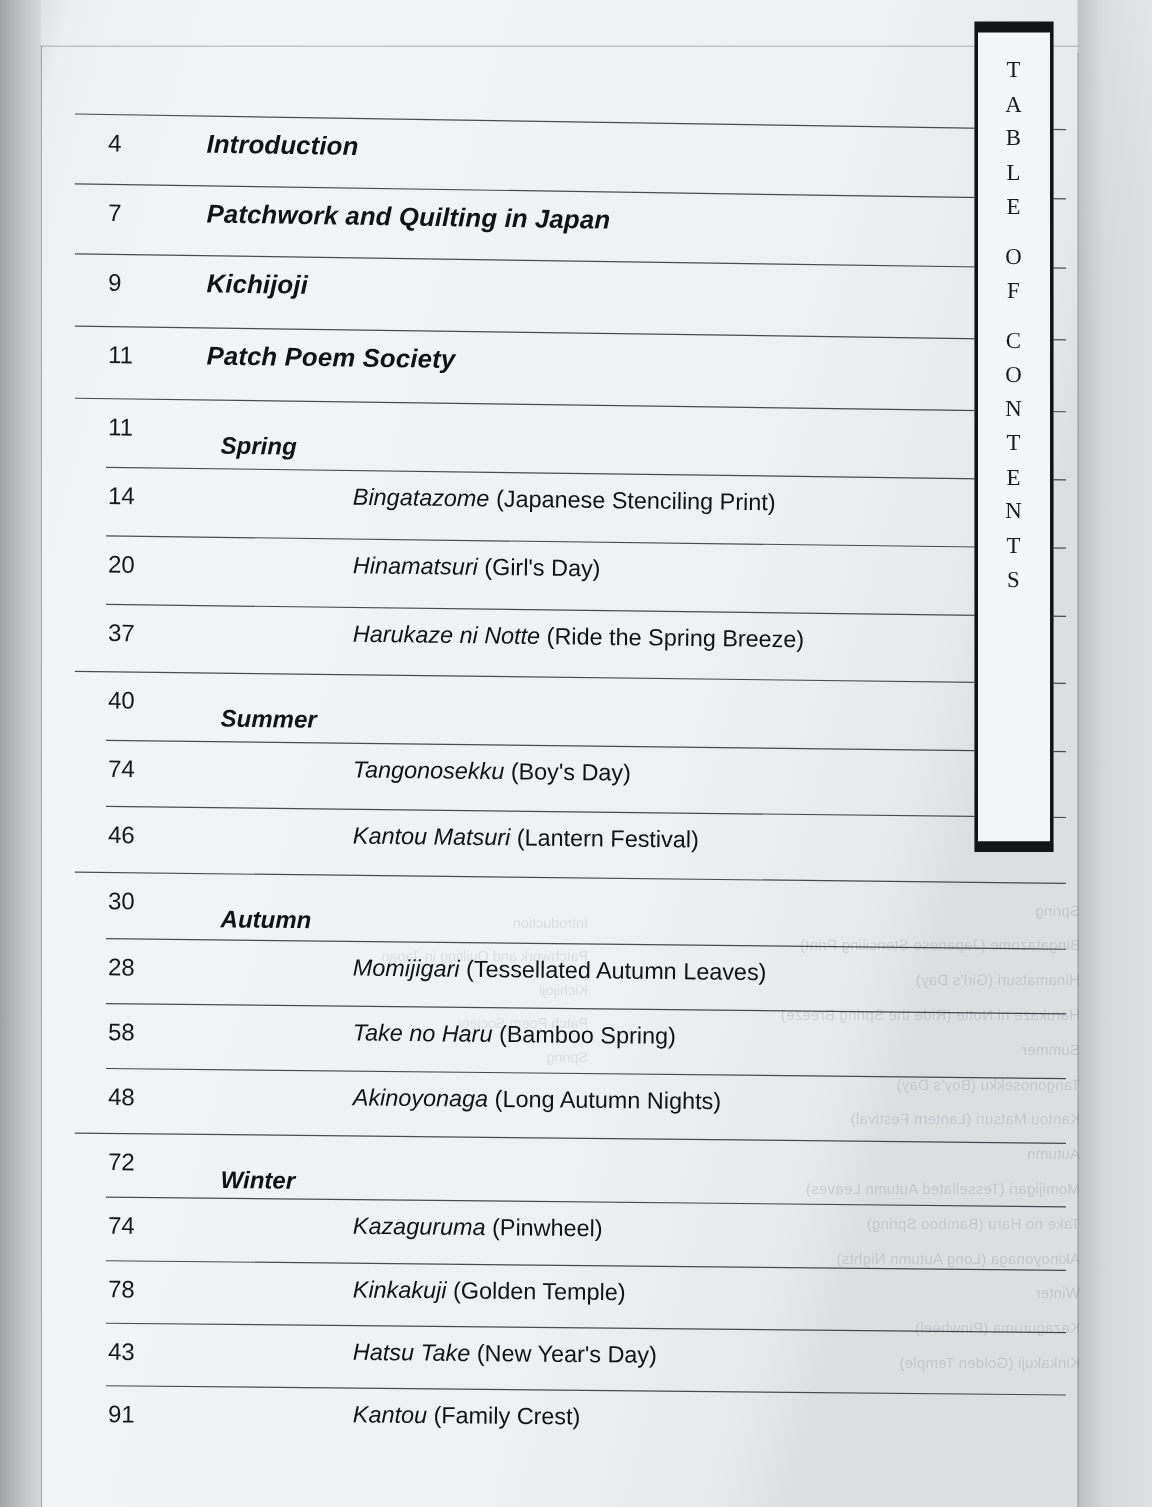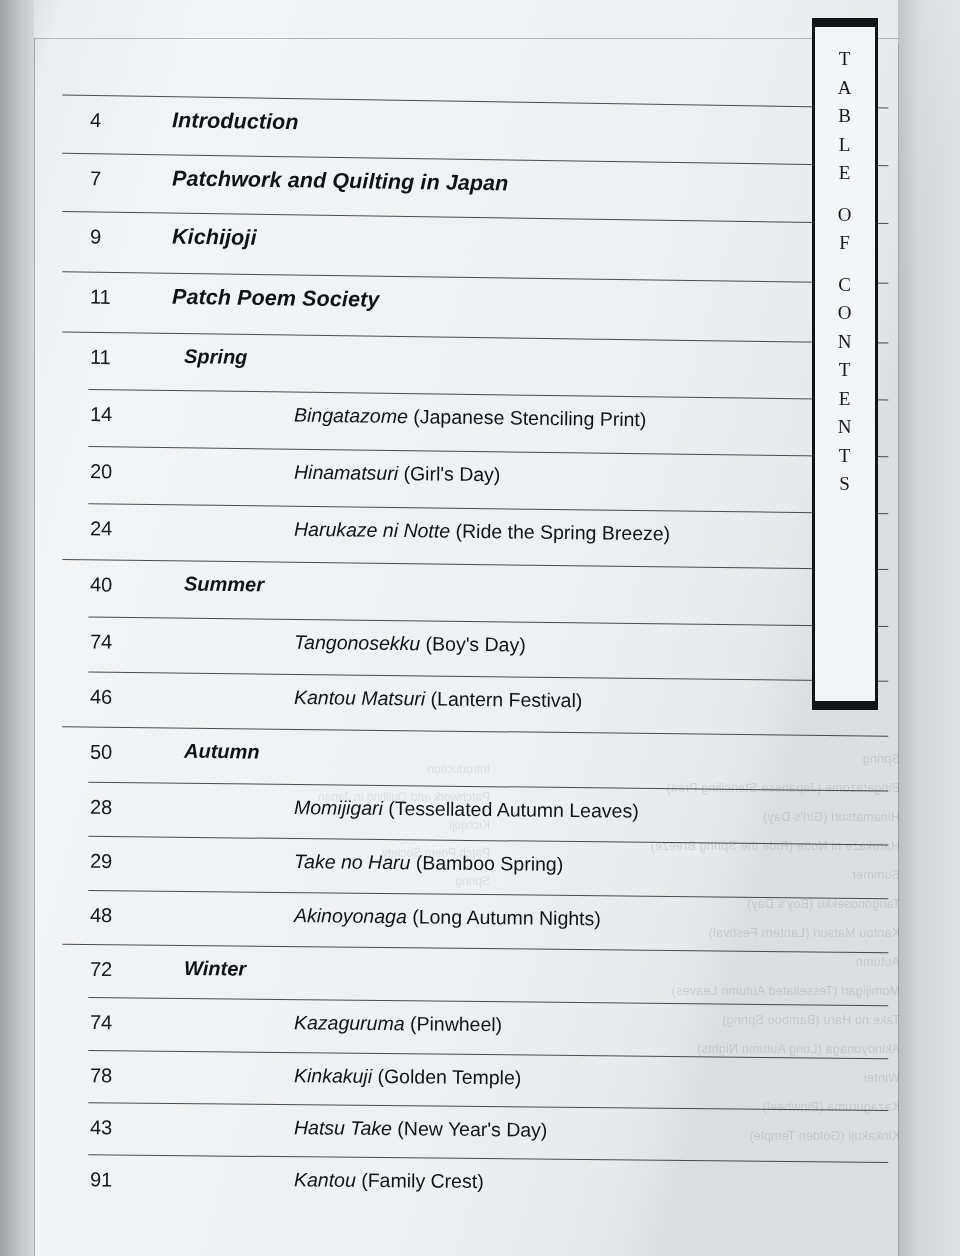--- a/index.html
+++ b/index.html
@@ -123,20 +123,21 @@
     font-size: 21.5px;
     font-weight: bold;
     font-style: italic;
     letter-spacing: .1px;
   }
   .lvl-season {
     left: 122px;
     font-size: 20px;
     font-weight: bold;
     font-style: italic;
+    margin-top: 16px;
   }
   .lvl-sub {
     left: 232px;
     font-size: 19.5px;
     font-weight: normal;
   }
   .lvl-sub .jp {
     font-style: italic;
   }
 
@@ -230,51 +231,51 @@
         <div class="num">14</div>
         <div class="title lvl-sub"><span class="jp">Bingatazome</span> <span>(Japanese Stenciling Print)</span></div>
       </div>
       <div class="toc-row" style="top: 451px; transform: rotate(0.732deg);">
         <div class="rule" style="width: 800px; left: 26px;"></div>
         <div class="num">20</div>
         <div class="title lvl-sub"><span class="jp">Hinamatsuri</span> <span>(Girl's Day)</span></div>
       </div>
       <div class="toc-row" style="top: 508px; transform: rotate(0.714deg);">
         <div class="rule" style="width: 800px; left: 26px;"></div>
-        <div class="num">24</div>
+        <div class="num">37</div>
         <div class="title lvl-sub"><span class="jp">Harukaze ni Notte</span> <span>(Ride the Spring Breeze)</span></div>
       </div>
       <div class="toc-row" style="top: 564px; transform: rotate(0.696deg);">
         <div class="rule" style="width: 826px; left: 0px;"></div>
         <div class="num">40</div>
         <div class="title lvl-season">Summer</div>
       </div>
       <div class="toc-row" style="top: 621px; transform: rotate(0.678deg);">
         <div class="rule" style="width: 800px; left: 26px;"></div>
         <div class="num">74</div>
         <div class="title lvl-sub"><span class="jp">Tangonosekku</span> <span>(Boy's Day)</span></div>
       </div>
       <div class="toc-row" style="top: 676px; transform: rotate(0.66deg);">
         <div class="rule" style="width: 800px; left: 26px;"></div>
         <div class="num">46</div>
         <div class="title lvl-sub"><span class="jp">Kantou Matsuri</span> <span>(Lantern Festival)</span></div>
       </div>
       <div class="toc-row" style="top: 731px; transform: rotate(0.648deg);">
         <div class="rule" style="width: 826px; left: 0px;"></div>
-        <div class="num">50</div>
+        <div class="num">30</div>
         <div class="title lvl-season">Autumn</div>
       </div>
       <div class="toc-row" style="top: 786px; transform: rotate(0.63deg);">
         <div class="rule" style="width: 800px; left: 26px;"></div>
         <div class="num">28</div>
         <div class="title lvl-sub"><span class="jp">Momijigari</span> <span>(Tessellated Autumn Leaves)</span></div>
       </div>
       <div class="toc-row" style="top: 840px; transform: rotate(0.618deg);">
         <div class="rule" style="width: 800px; left: 26px;"></div>
-        <div class="num">29</div>
+        <div class="num">58</div>
         <div class="title lvl-sub"><span class="jp">Take no Haru</span> <span>(Bamboo Spring)</span></div>
       </div>
       <div class="toc-row" style="top: 894px; transform: rotate(0.606deg);">
         <div class="rule" style="width: 800px; left: 26px;"></div>
         <div class="num">48</div>
         <div class="title lvl-sub"><span class="jp">Akinoyonaga</span> <span>(Long Autumn Nights)</span></div>
       </div>
       <div class="toc-row" style="top: 948px; transform: rotate(0.594deg);">
         <div class="rule" style="width: 826px; left: 0px;"></div>
         <div class="num">72</div>

